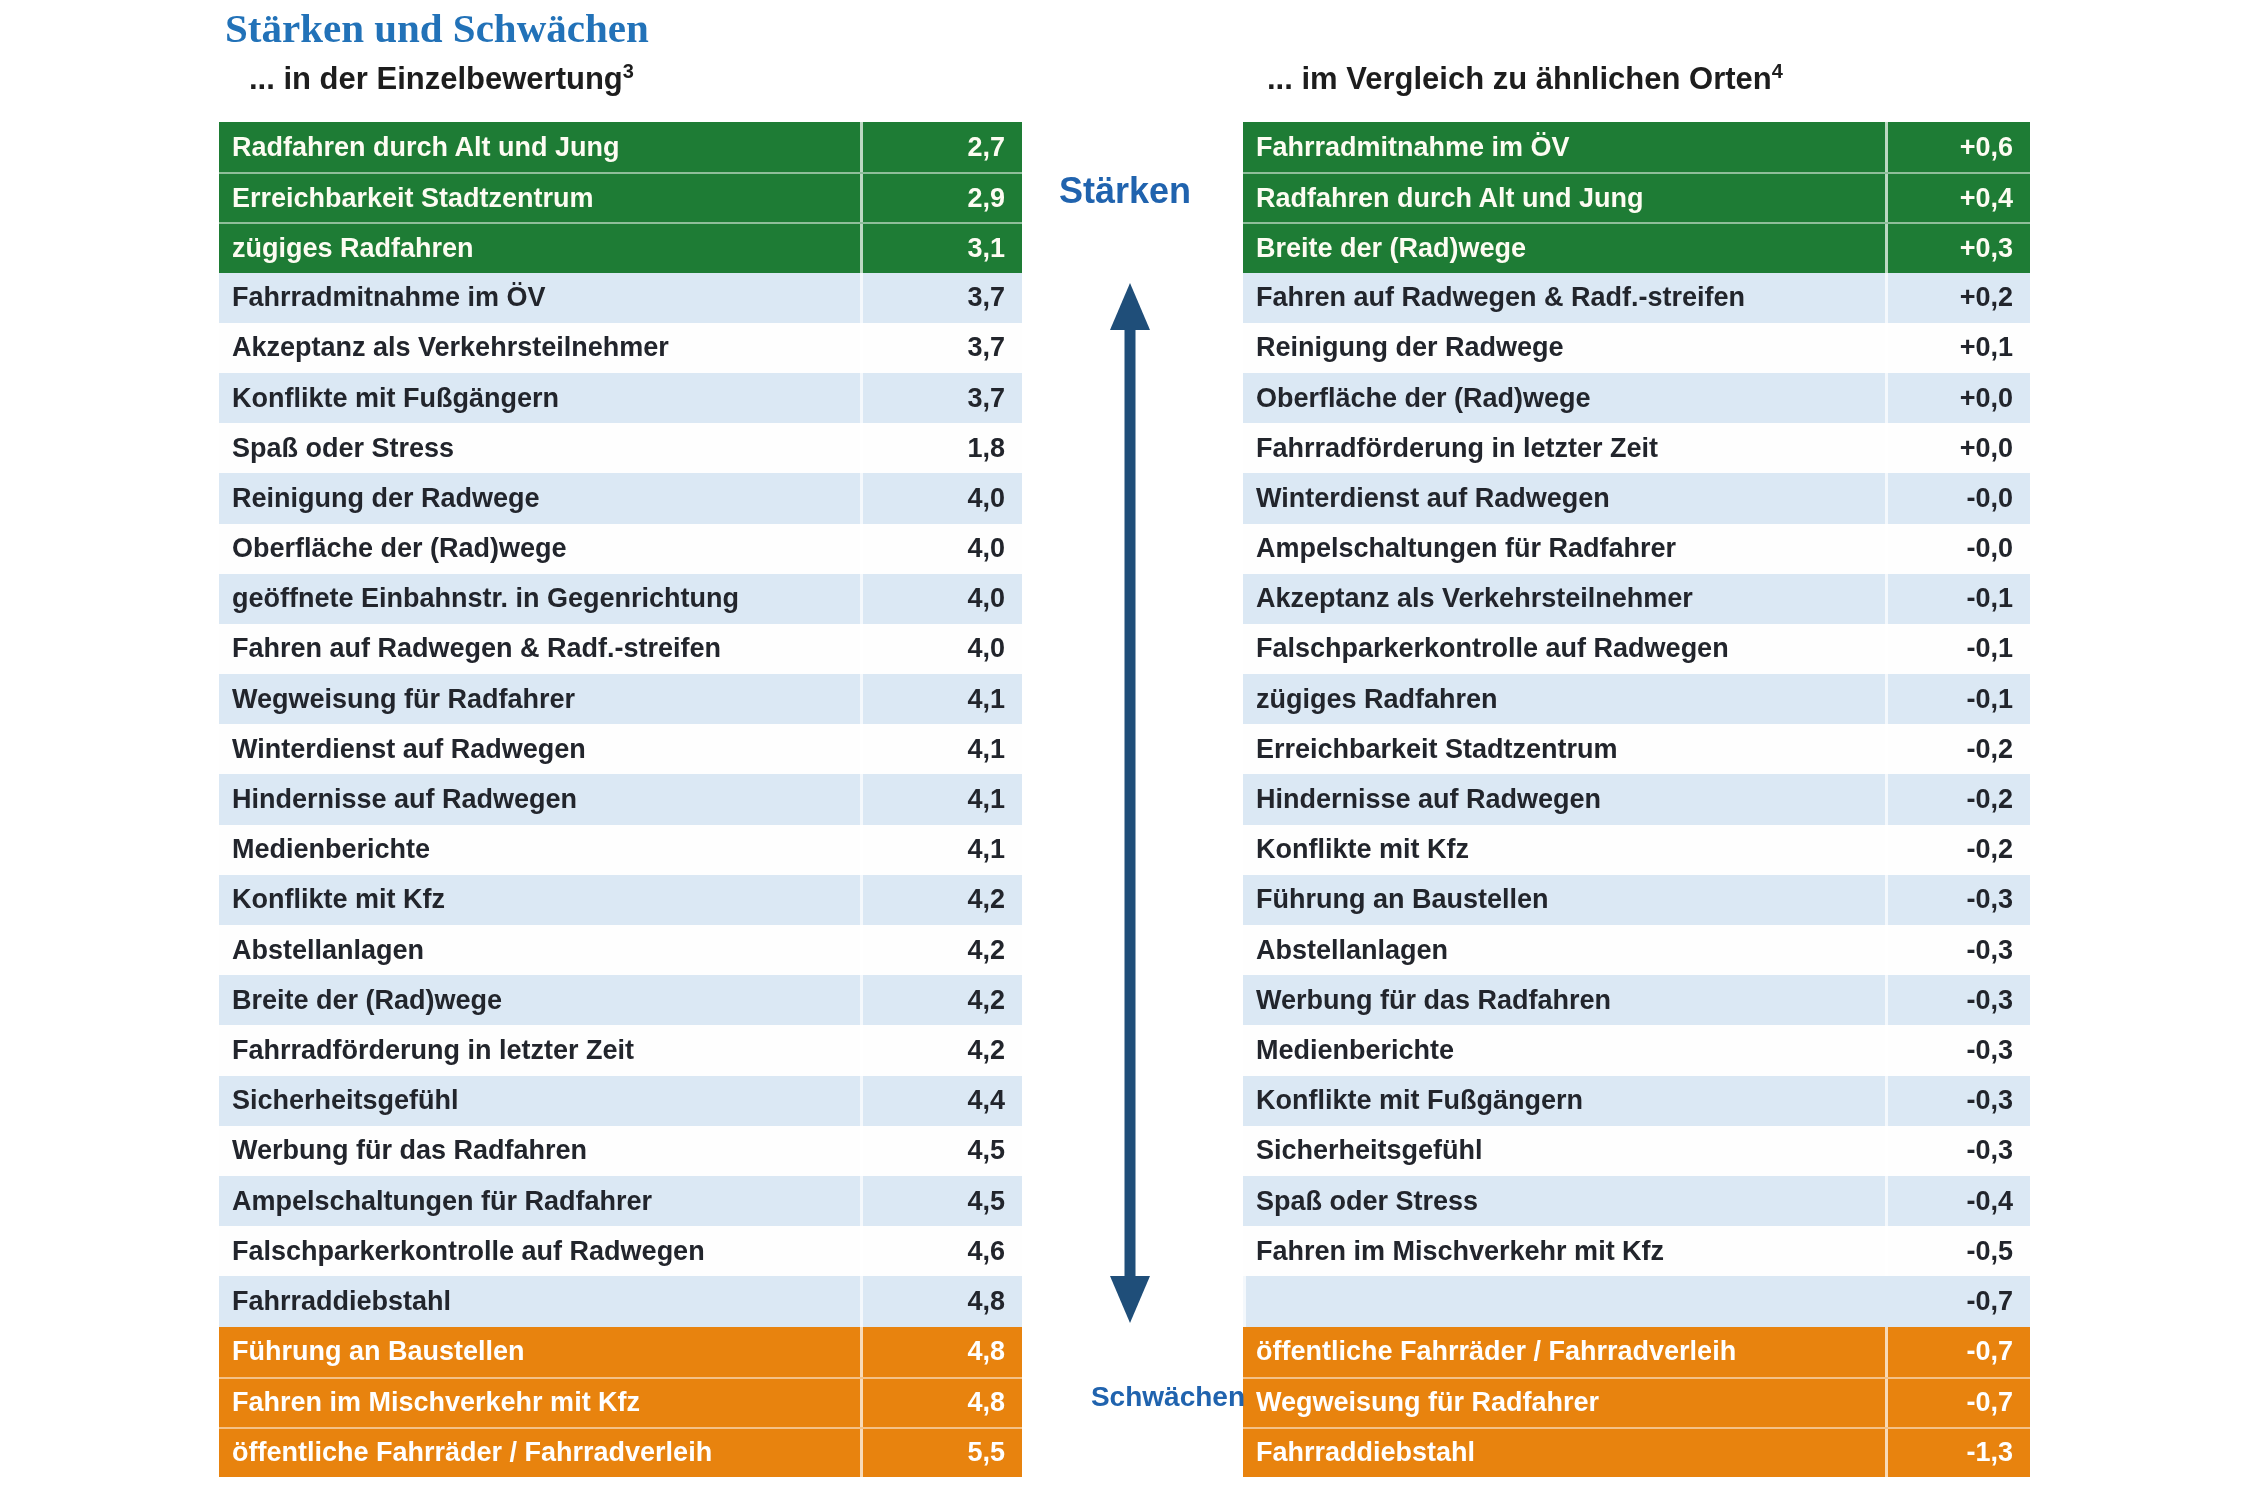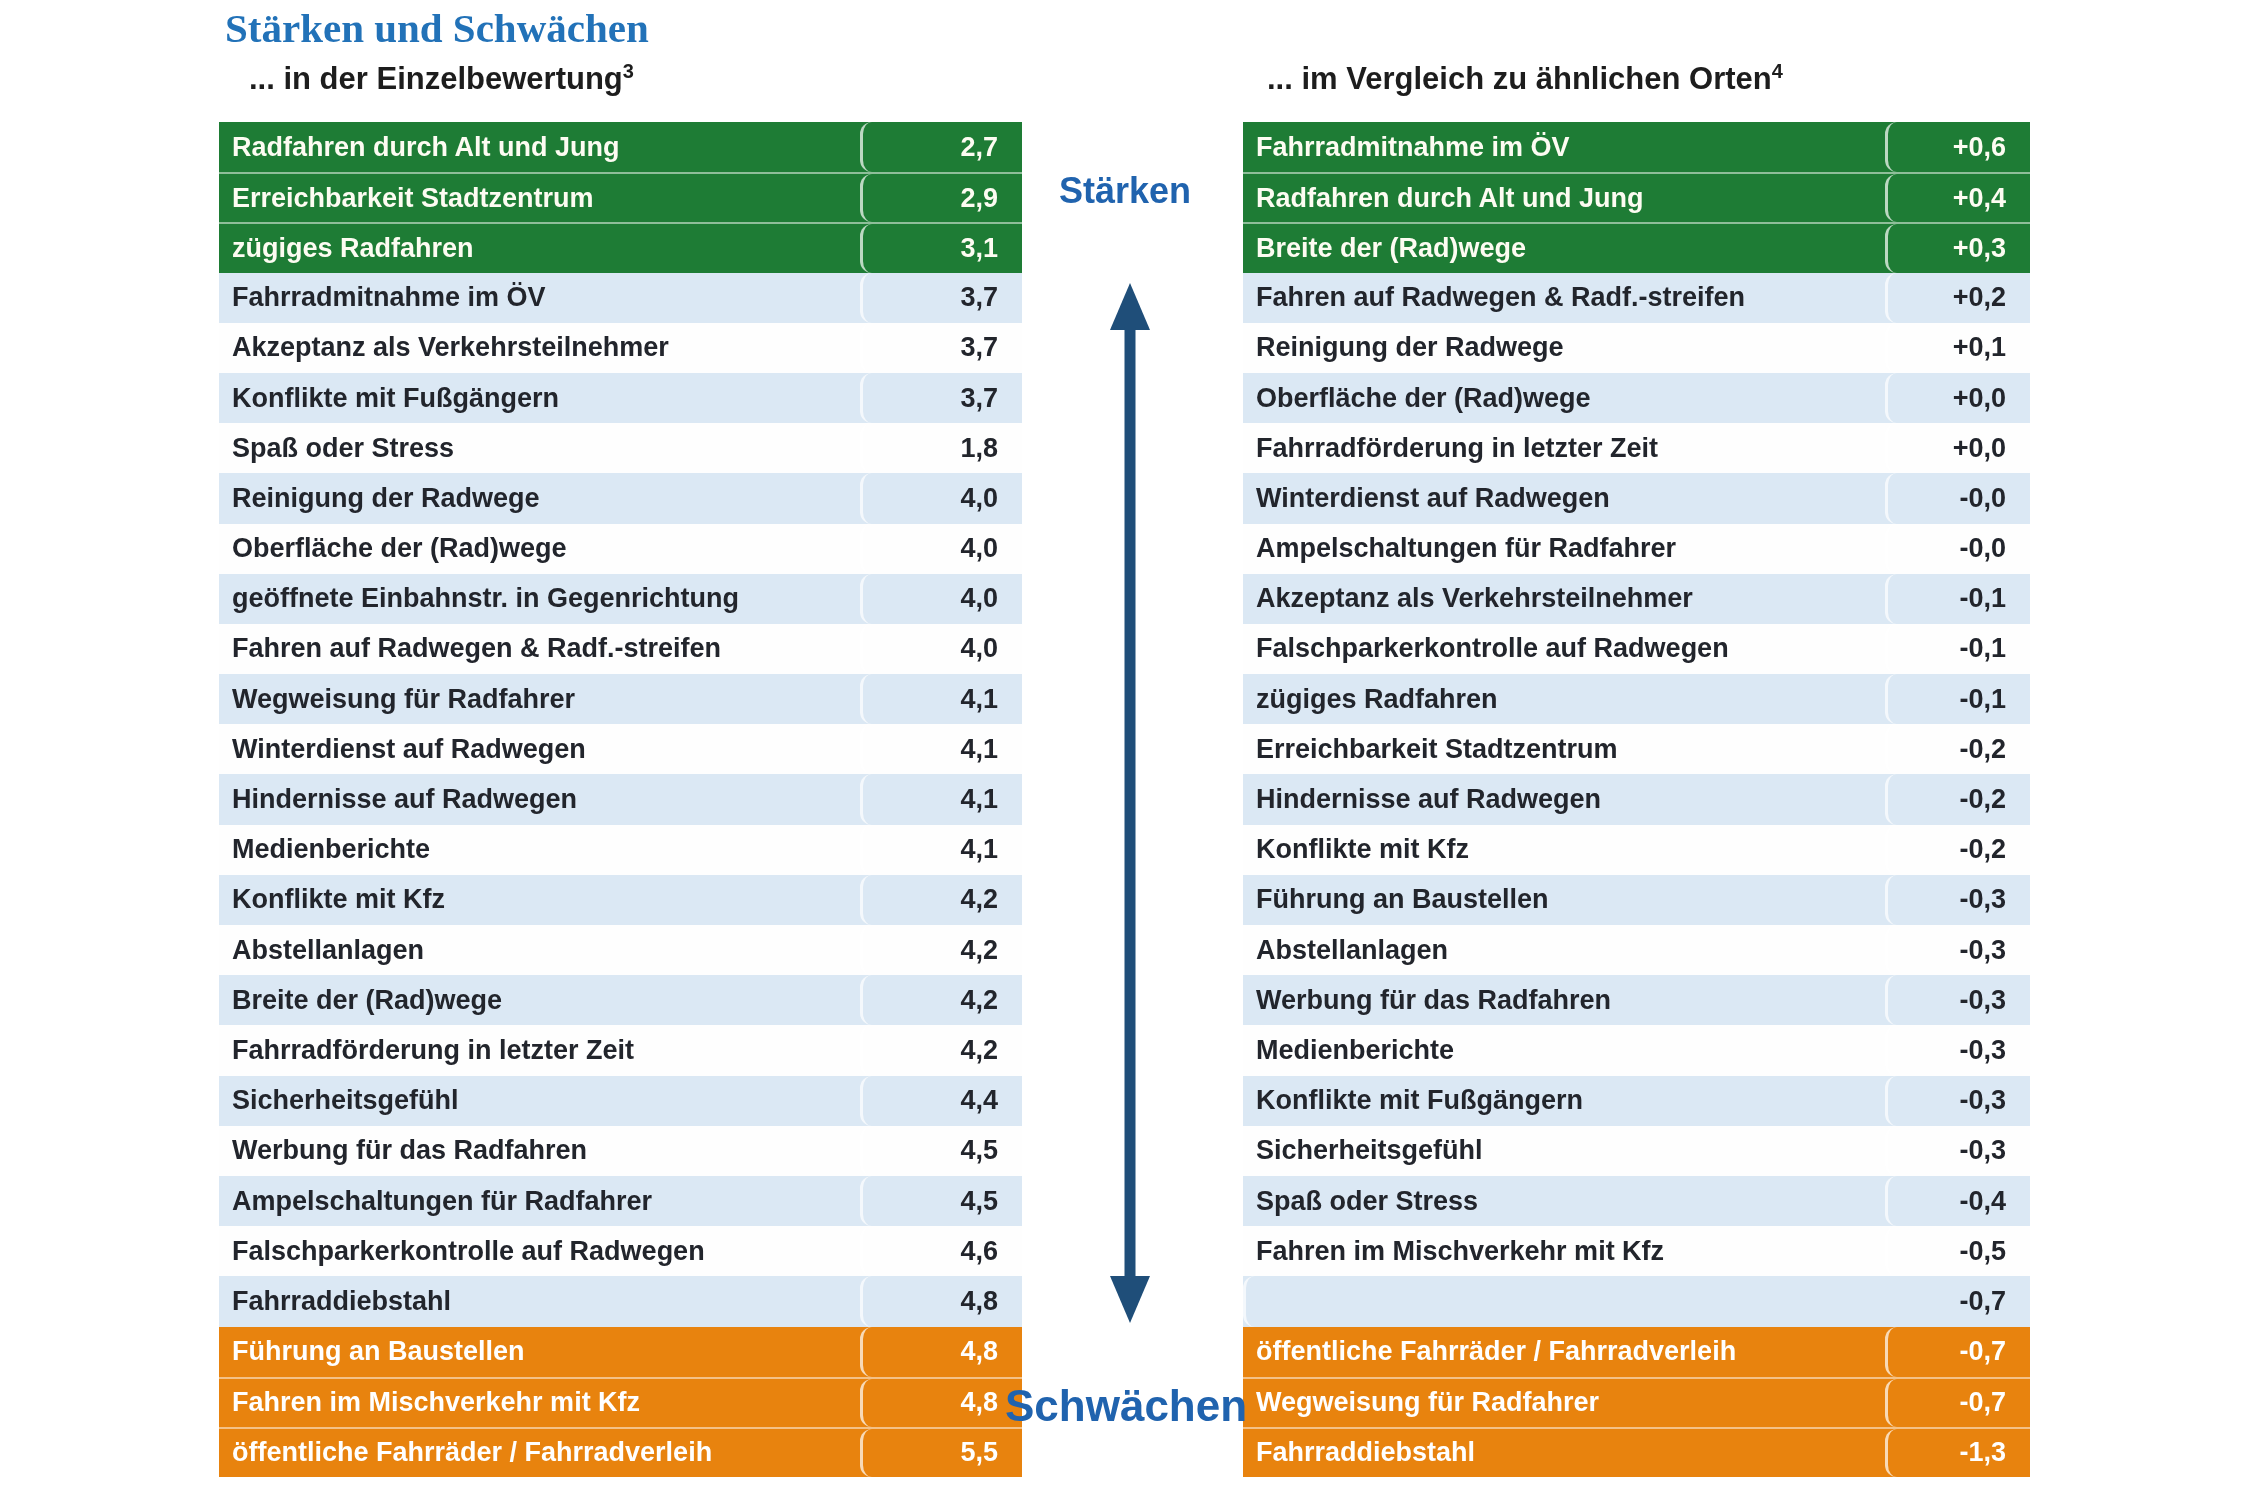--- a/index.html
+++ b/index.html
@@ -24,29 +24,29 @@
   .subheader sup{font-size:20px;}
   #subheader-left{left:225px;}
   #subheader-right{left:1243px;}
   .rating-table{top:122px;}
   #table-left{left:219px;width:803px;}
   #table-right{left:1243px;width:787px;}
   .row{display:flex;height:50.2px;box-sizing:border-box;font-size:27px;color:var(--text-dark);}
   #table-left .name{width:641px;}
   #table-right .name{width:642px;}
   .name{padding-left:13px;display:flex;align-items:center;white-space:nowrap;overflow:hidden;box-sizing:border-box;}
-  .val{flex:1;display:flex;align-items:center;justify-content:flex-end;padding-right:24px;
-       border-left:3px solid rgba(255,255,255,0.7);box-sizing:border-box;white-space:nowrap;border-radius:12px;}
+  .val{flex:1;display:flex;align-items:center;justify-content:flex-end;padding-right:17px;
+       border-left:3px solid rgba(255,255,255,0.7);box-sizing:border-box;white-space:nowrap;}
   .row.green{background:var(--green);color:var(--light-text);}
   .row.orange{background:var(--orange);color:#ffffff;}
   .row.alt{background:var(--alt-blue);}
   .row.plain{background:var(--plain);}
   .row.green + .row.green, .row.orange + .row.orange{border-top:2px solid rgba(255,255,255,0.5);}
   #strengths-label{left:1020px;top:170px;width:210px;text-align:center;font-size:36px;color:var(--label-blue);}
-  #weaknesses-label{left:1005px;top:1381px;width:240px;text-align:right;font-size:44px;color:var(--label-blue);}
+  #weaknesses-label{left:1005px;top:1381px;width:240px;text-align:right;font-size:28px;color:var(--label-blue);}
   #arrow-wrap{left:1100px;top:283px;width:60px;height:1040px;}
 </style>
 </head>
 <body>
 
 <div class="abs" id="title">Stärken und Schwächen</div>
 
 <div class="abs subheader" id="subheader-left">
   <span>... in der Einzelbewertung</span><sup>3</sup>
 </div>

